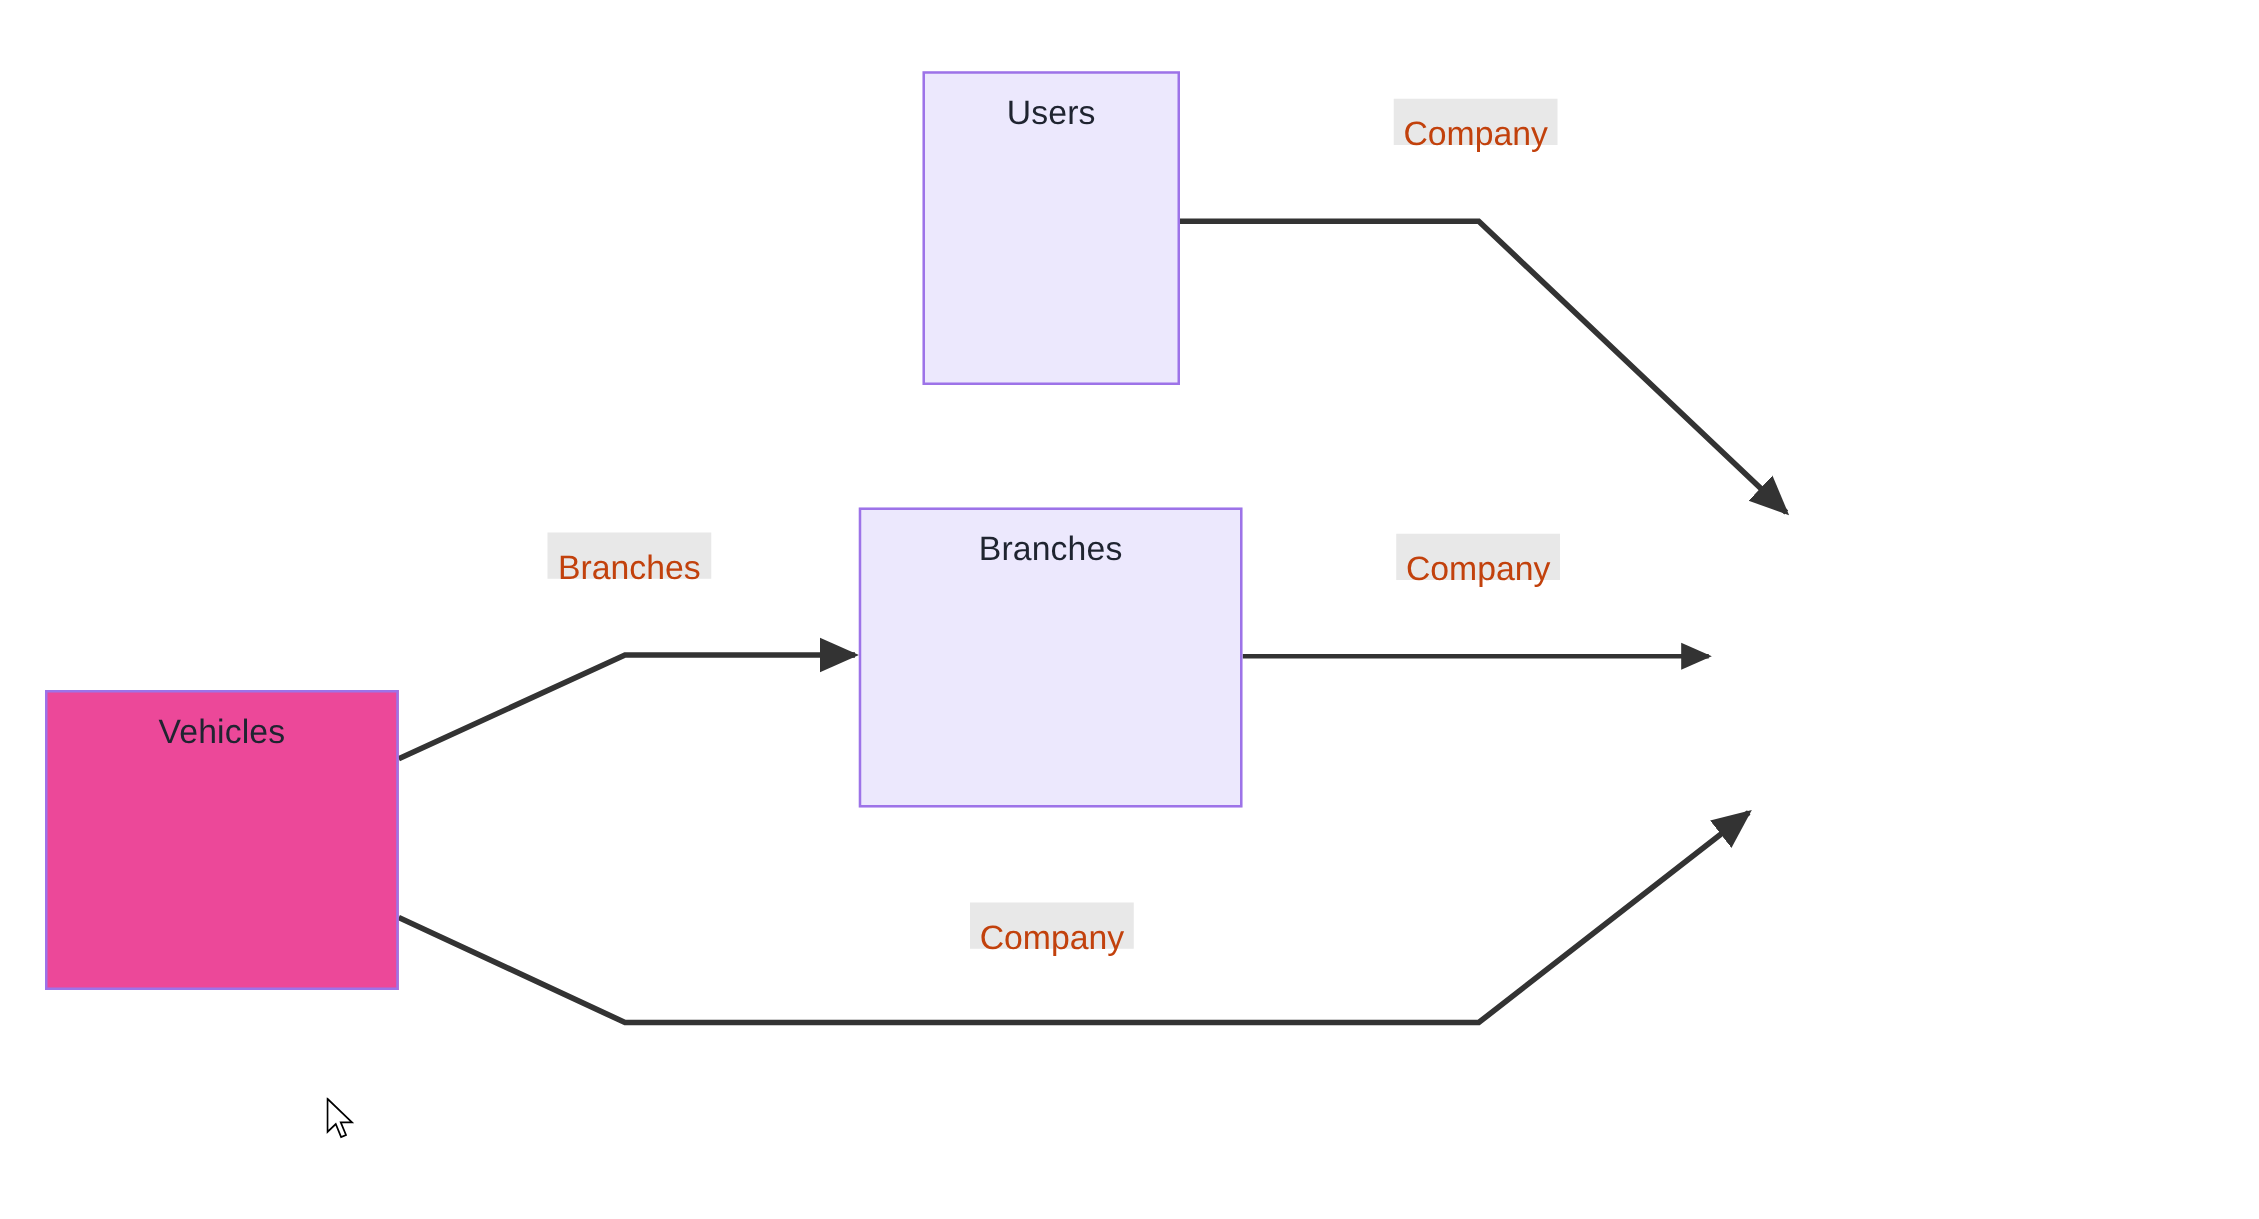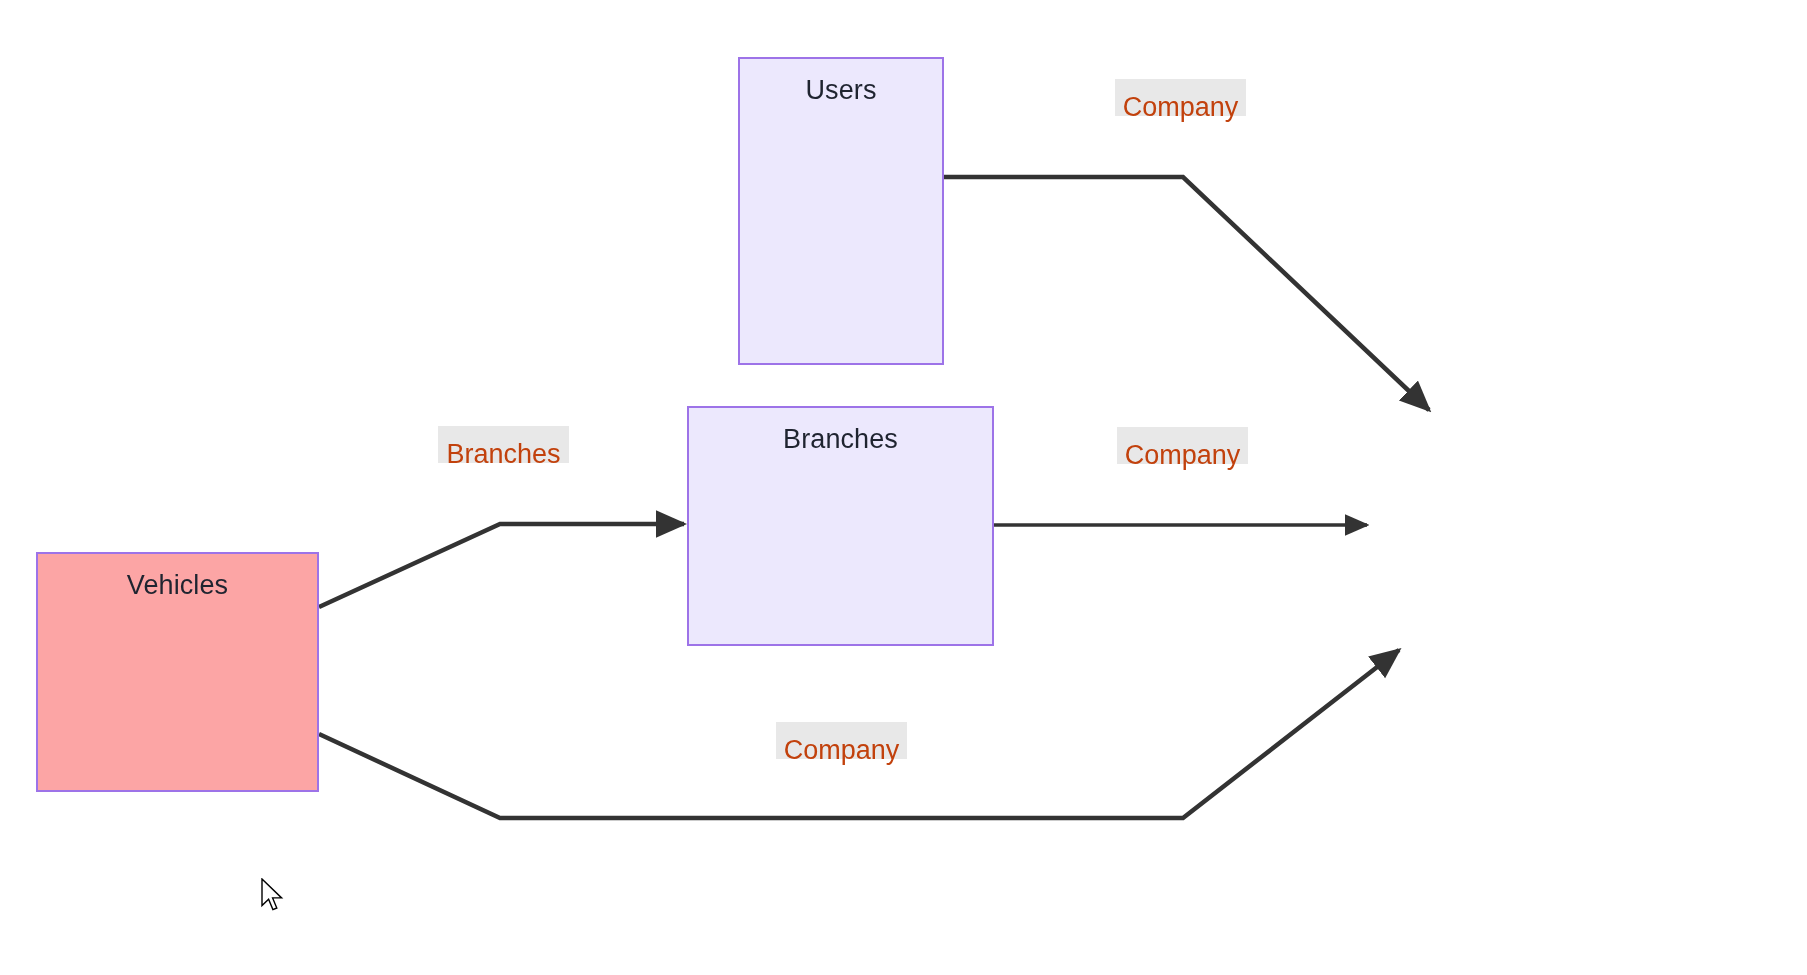--- a/index.html
+++ b/index.html
@@ -76,29 +76,29 @@
 
     <polyline fill="none" stroke="#333333" stroke-width="4.5" stroke-linejoin="miter" marker-end="url(#arrow)" points="944,177 1183,177 1429,410"></polyline>
 
     <polyline fill="none" stroke="#333333" stroke-width="4.5" stroke-linejoin="miter" marker-end="url(#arrow)" points="319,607 500,524 684,524"></polyline>
 
     <polyline fill="none" stroke="#333333" stroke-width="3.5" stroke-linejoin="miter" marker-end="url(#arrow)" points="994,525 1367,525"></polyline>
 
     <polyline fill="none" stroke="#333333" stroke-width="4.5" stroke-linejoin="miter" marker-end="url(#arrow)" points="319,734 500,818 1183,818 1399,650"></polyline>
   </svg>
 
-  <div class="node" id="node-users" style="left: 738px; top: 57px; width: 206px; height: 308px; background: rgb(236, 232, 253); border-color: rgb(157, 115, 232);">
+  <div class="node" id="node-users" style="left: 738px; top: 57px; width: 206px; height: 251px; background: rgb(236, 232, 253); border-color: rgb(157, 115, 232);">
     <span class="node-label">Users</span>
   </div>
 
   <div class="node" id="node-branches" style="left: 687px; top: 406px; width: 307px; height: 240px; background: rgb(236, 232, 253); border-color: rgb(157, 115, 232);">
     <span class="node-label">Branches</span>
   </div>
 
-  <div class="node" id="node-vehicles" style="left: 36px; top: 552px; width: 283px; height: 240px; background: #fca5a5; border-color: rgb(157, 115, 232);">
+  <div class="node" id="node-vehicles" style="left: 36px; top: 552px; width: 283px; height: 240px; background: #ec4899; border-color: rgb(157, 115, 232);">
     <span class="node-label">Vehicles</span>
   </div>
 
 
   <div class="edge-label" id="label-users-companies" style="left: 1115px; top: 79px; width: 131px; background: rgb(232, 232, 232);">Company</div>
 
   <div class="edge-label" id="label-vehicles-branches" style="left: 438px; top: 426px; width: 131px; background: rgb(232, 232, 232);">Branches</div>
 
   <div class="edge-label" id="label-branches-companies" style="left: 1117px; top: 427px; width: 131px; background: rgb(232, 232, 232);">Company</div>
 

